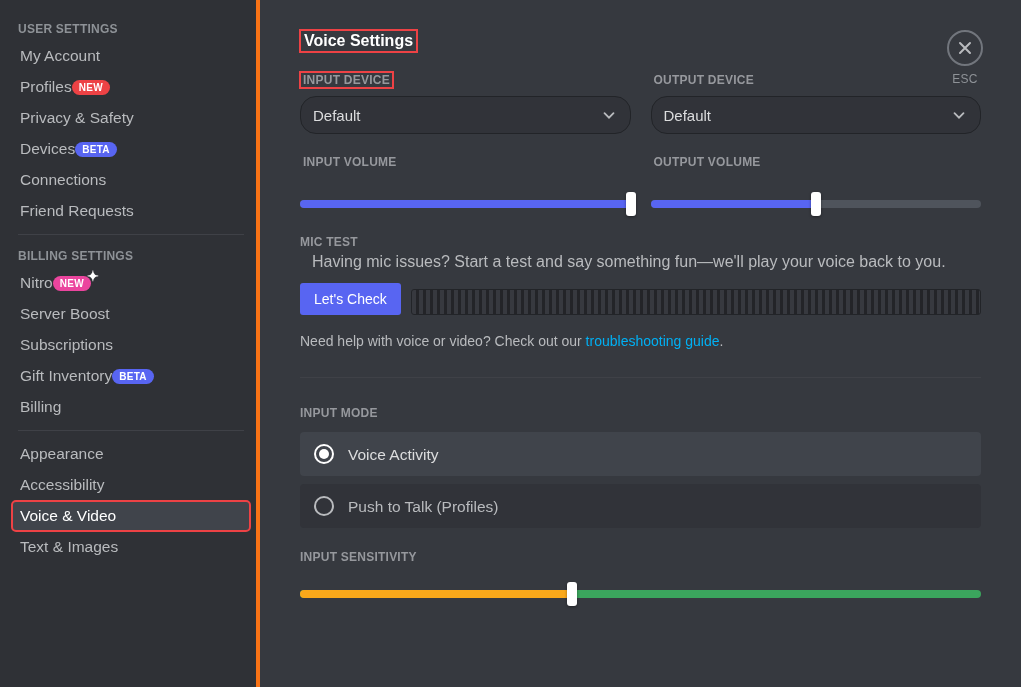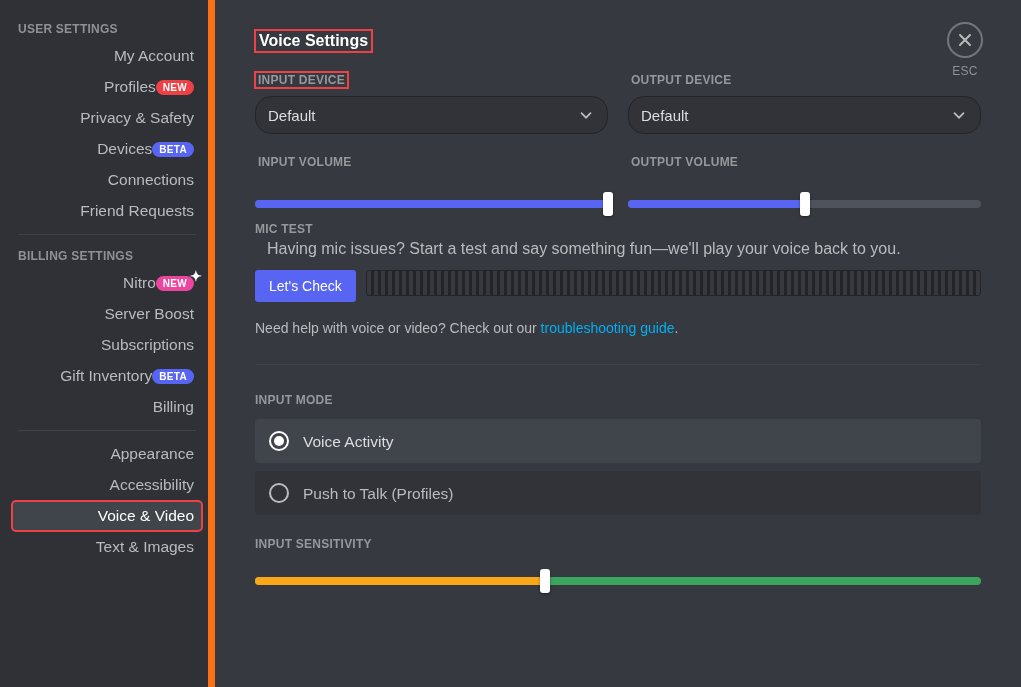--- a/index.html
+++ b/index.html
@@ -20,55 +20,55 @@
     --beta-blue:#5865f2;
     --link:#00b0f4;
     --green:#3ba55d;
     --yellow:#faa81a;
     --highlight:#ed4245;
   }
   *{box-sizing:border-box;font-family:"gg sans","Helvetica Neue",Helvetica,Arial,sans-serif;}
   body{margin:0;background:var(--bg-panel);color:var(--text-normal);width:1021px;height:687px;overflow:hidden;}
   .app{display:flex;width:100%;height:100%;}
   
-  .sidebar{width:215px;background:var(--bg-dark);border-right:7px solid #f97316;padding:16px 6px 0 12px;overflow-y:auto;}
+  .sidebar{width:260px;background:var(--bg-dark);border-right:4px solid #f97316;padding:16px 6px 0 12px;overflow-y:auto;}
   .section-header{font-size:12px;font-weight:700;color:var(--text-muted);padding:6px 6px 4px;letter-spacing:.02em;}
-  .nav-item{display:flex;align-items:center;justify-content:flex-end;padding:6px 8px;margin:1px 0;border-radius:4px;color:#b9bbbe;font-size:15.5px;cursor:pointer;}
+  .nav-item{display:flex;align-items:center;justify-content:flex-start;padding:6px 8px;margin:1px 0;border-radius:4px;color:#b9bbbe;font-size:15.5px;cursor:pointer;}
   .nav-item.selected{background:#40444b;color:var(--text-white);}
   .nav-item .badge{font-size:10px;font-weight:800;padding:2px 7px;border-radius:9px;color:#fff;letter-spacing:.03em;}
   .badge.new-red{background:var(--new-pink);}
   .badge.new-fuchsia{background:var(--fuchsia);position:relative;}
   .badge.beta{background:var(--beta-blue);}
   .sparkle{position:absolute;top:-8px;right:-8px;font-size:14px;color:#fff;}
   .divider{height:1px;background:#3f4147;margin:8px 6px;}
   
   .hl{outline:2px solid var(--highlight);outline-offset:-1px;}
   
   .content{flex:1;position:relative;background:var(--bg-panel);padding:20px 40px 40px 40px;overflow-y:auto;}
-  .close-wrap{position:absolute;top:22px;right:38px;text-align:center;color:var(--text-muted);}
+  .close-wrap{position:absolute;top:30px;right:38px;text-align:center;color:var(--text-muted);}
   .close-btn{width:36px;height:36px;border:2px solid #72767d;border-radius:50%;display:flex;align-items:center;justify-content:center;cursor:pointer;}
   .close-btn svg{stroke:#b9bbbe;}
   .esc-label{font-size:12px;margin-top:6px;letter-spacing:.02em;}
   h1.page-title{color:var(--text-white);font-size:16px;font-weight:600;margin:10px 0 14px;display:inline-block;padding:2px 4px;}
   .row{display:flex;gap:20px;}
   .col{flex:1;}
   .field-label{font-size:12px;font-weight:700;letter-spacing:.02em;color:var(--text-header);margin:6px 0 8px;display:inline-block;padding:1px 3px;}
   .select{background:var(--bg-input-dark);border:1px solid #222428;border-radius:16px;padding:9px 12px;display:flex;justify-content:space-between;align-items:center;color:var(--text-normal);cursor:pointer;font-size:15px;}
   .chev{width:18px;height:18px;}
   
   .slider{position:relative;height:8px;border-radius:4px;background:#4f545c;margin:22px 0 10px;}
   .slider .fill{position:absolute;left:0;top:0;bottom:0;background:var(--blurple);border-radius:4px;}
   .slider .thumb{position:absolute;top:50%;width:10px;height:24px;background:#fff;border-radius:3px;transform:translate(-50%,-50%);box-shadow:0 1px 3px rgba(0,0,0,.4);cursor:grab;}
   
   .dual-slider{position:relative;height:8px;border-radius:4px;margin:26px 0 10px;background:var(--green);}
   .dual-slider .left{position:absolute;left:0;top:0;bottom:0;background:var(--yellow);border-radius:4px 0 0 4px;}
   .dual-slider .thumb{position:absolute;top:50%;width:10px;height:24px;background:#fff;border-radius:3px;transform:translate(-50%,-50%);box-shadow:0 1px 3px rgba(0,0,0,.4);cursor:grab;}
-  .section-title{font-size:12px;font-weight:700;color:var(--text-header);margin:4px 0 4px;letter-spacing:.02em;}
+  .section-title{font-size:12px;font-weight:700;color:var(--text-header);margin:17px 0 4px;letter-spacing:.02em;}
   .helper{font-size:16px;color:#b9bbbe;margin:2px 12px 12px;}
-  .mic-row{display:flex;align-items:flex-start;gap:10px;}
+  .mic-row{display:flex;align-items:flex-end;gap:10px;}
   .btn{background:var(--blurple);color:#fff;border:none;border-radius:3px;padding:8px 14px;font-size:14px;cursor:pointer;}
   .meter{flex:1;height:26px;border:1px solid #222428;border-radius:3px;background:repeating-linear-gradient(90deg,#37393f 0 4px,#232428 4px 7px);}
   .help-line{margin-top:18px;font-size:14px;color:#b9bbbe;}
   .help-line a{color:var(--link);text-decoration:none;}
   .hr{height:1px;background:#3f4147;margin:28px 0;}
   .radio-card{background:var(--bg-input);border-radius:4px;padding:12px 14px;display:flex;align-items:flex-end;gap:14px;margin-bottom:8px;cursor:pointer;font-size:15.5px;}
   .radio-card.dim{background:var(--bg-input-dark);color:#b9bbbe;}
   .radio-outer{width:20px;height:20px;border:2px solid #b9bbbe;border-radius:50%;display:flex;align-items:center;justify-content:center;}
   .radio-card.selected .radio-outer{border-color:#fff;}
   .radio-inner{width:10px;height:10px;border-radius:50%;background:#fff;}

